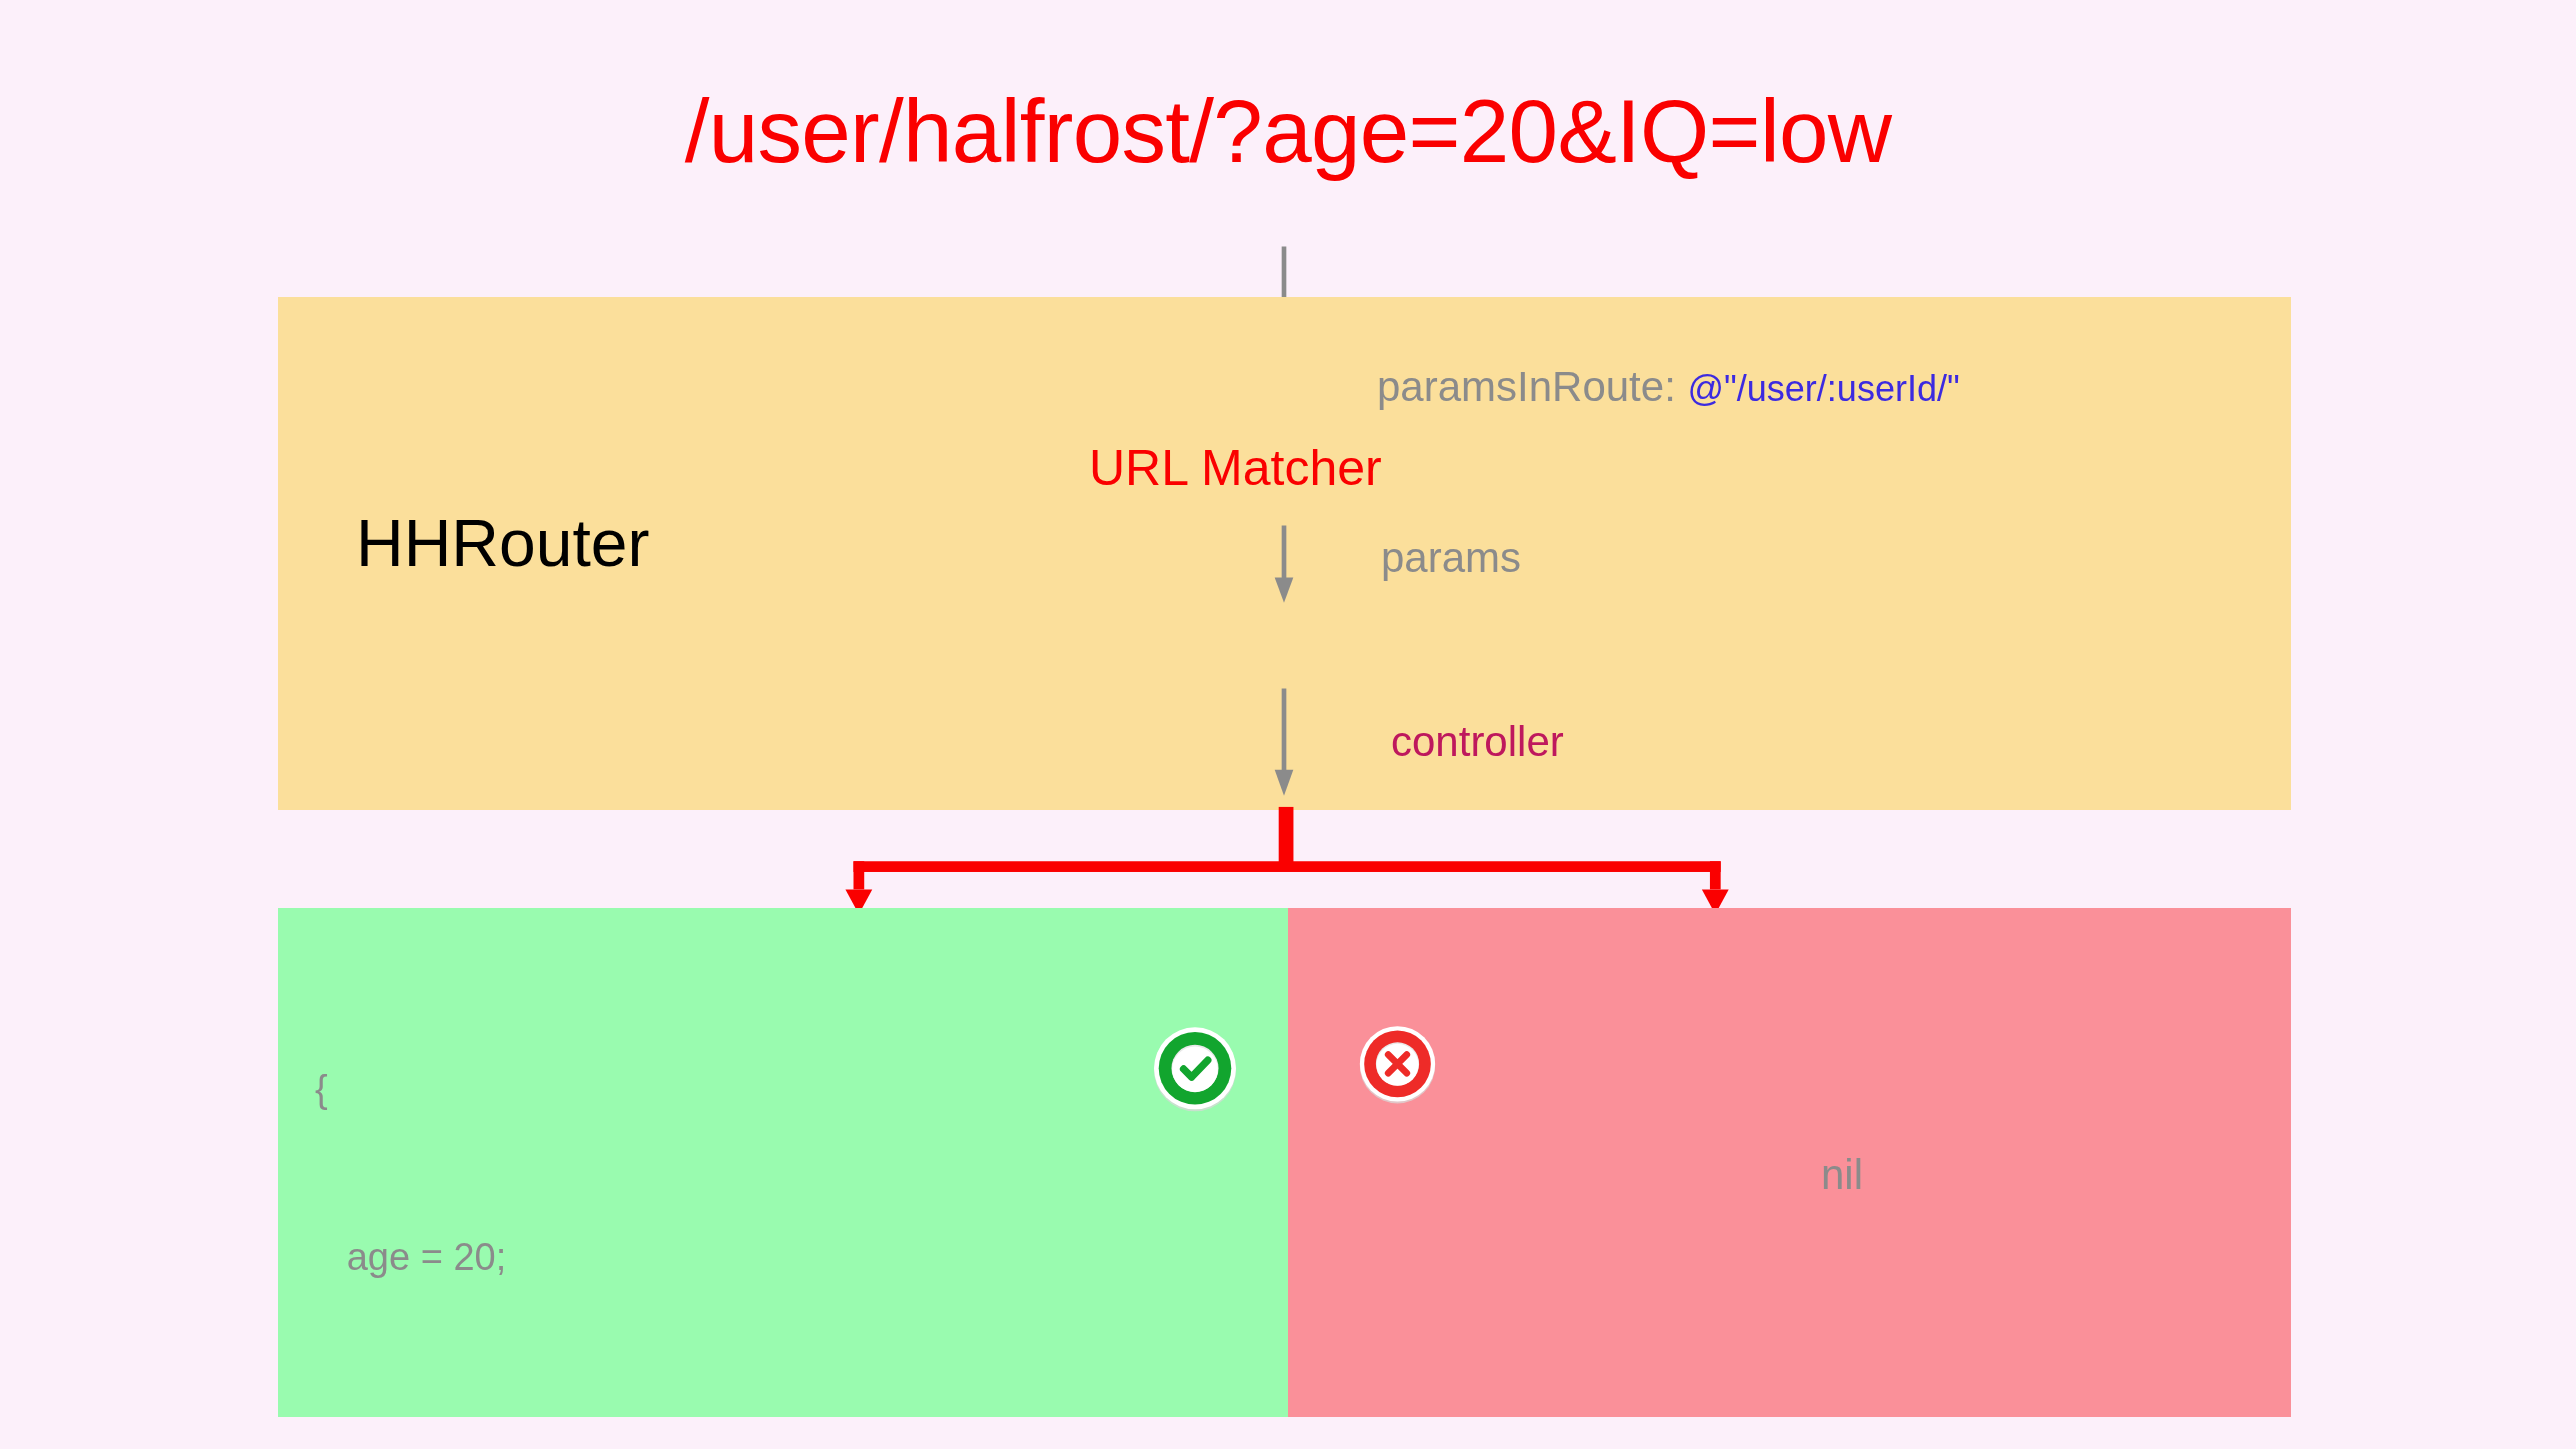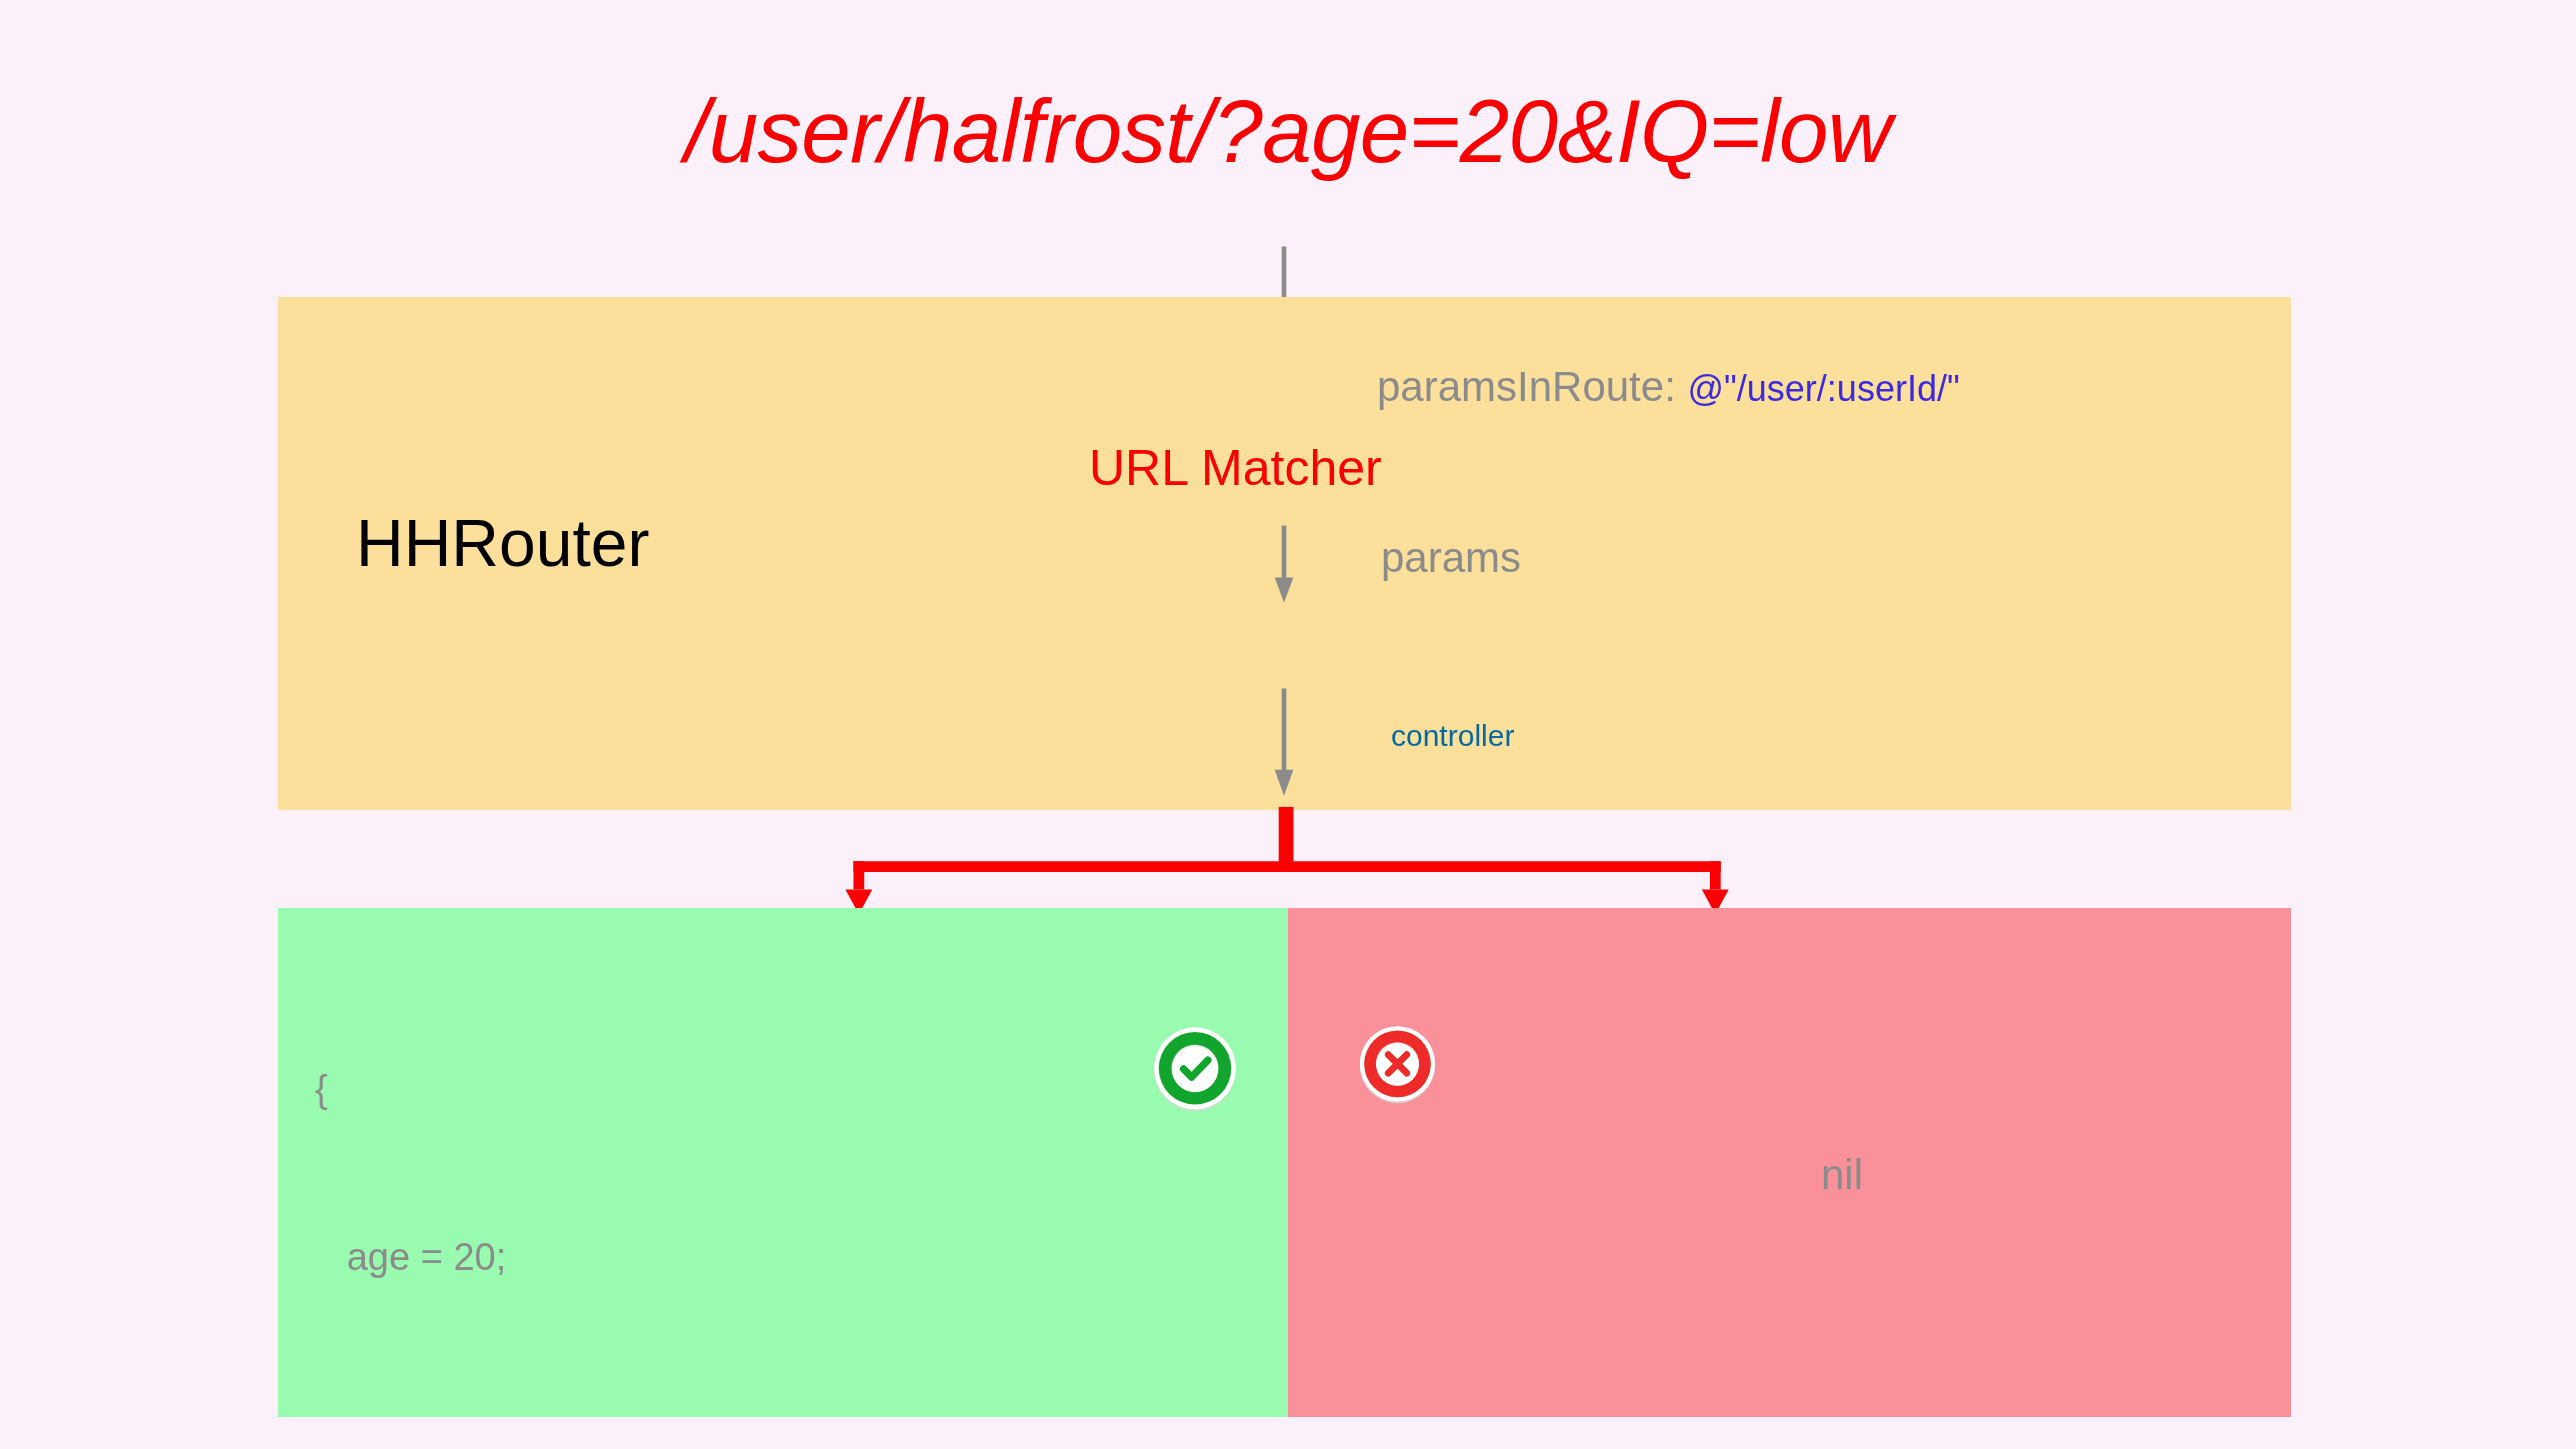--- a/index.html
+++ b/index.html
@@ -22,21 +22,20 @@
     left: 0;
     top: 87px;
     width: 2576px;
     text-align: center;
     color: #fa0000;
     font-size: 89px;
     font-weight: 400;
     letter-spacing: -0.7px;
     line-height: 1;
     white-space: nowrap;
-    font-style: italic;
   }
 
   
   .box {
     position: absolute;
   }
   #router-box {
     left: 278px;
     top: 297px;
     width: 2013px;
@@ -105,22 +104,22 @@
     top: 624px;
     font-size: 52px;
     color: #fa0000;
     line-height: 1;
     white-space: nowrap;
   }
   #controller-label {
     position: absolute;
     left: 1391px;
     top: 721px;
-    font-size: 30px;
-    color: #0369a1;
+    font-size: 42px;
+    color: #be185d;
     line-height: 1;
     white-space: nowrap;
     text-align: center;
   }
 
   
   .gray-arrow {
     position: absolute;
     left: 1272px;
   }

